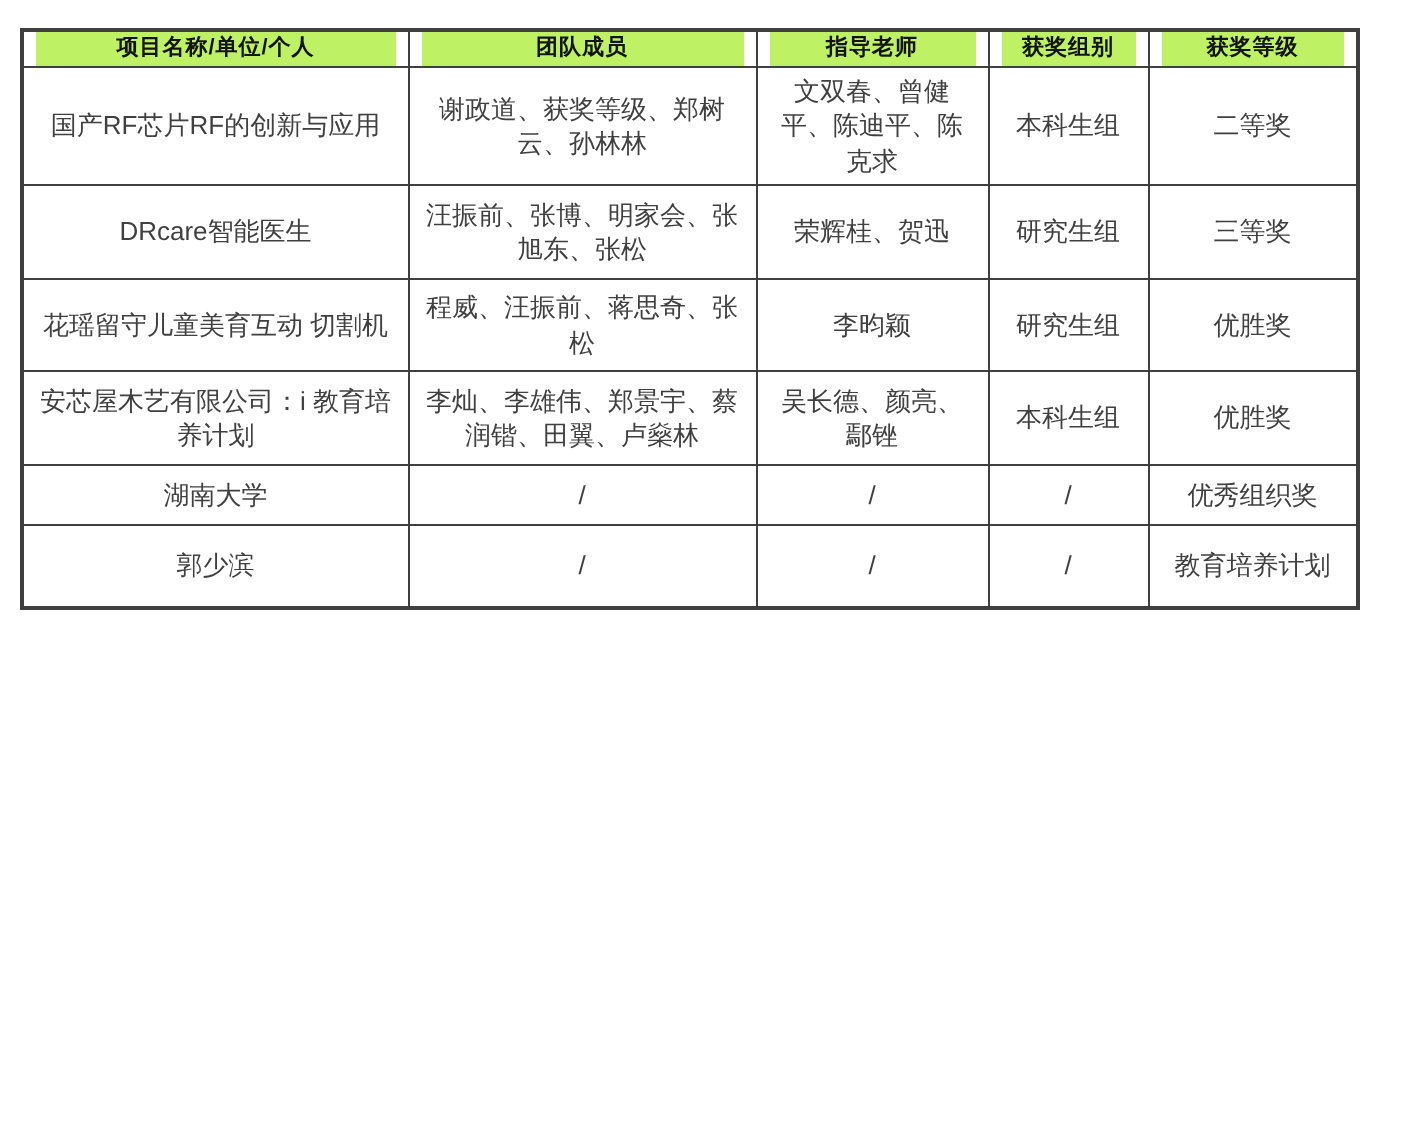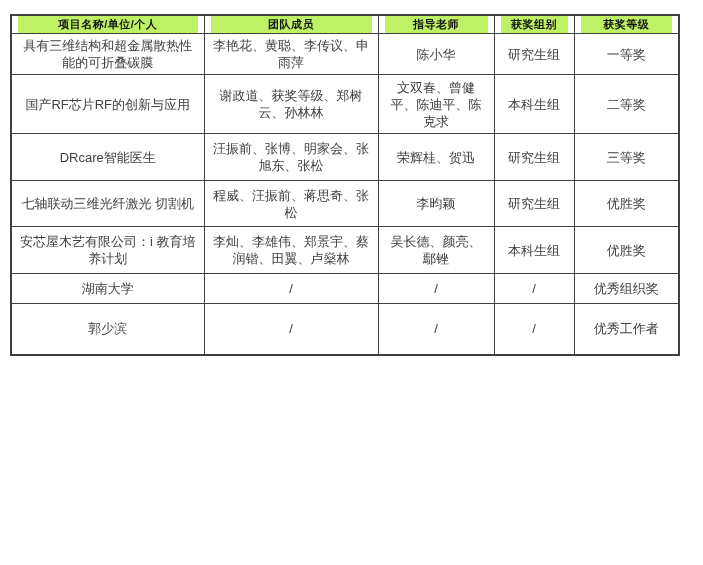--- a/index.html
+++ b/index.html
@@ -74,64 +74,57 @@
           </th>
         <th>
             <div class="hl">获奖组别</div>
           </th>
         <th>
             <div class="hl">获奖等级</div>
           </th>
       </tr>
     </thead>
     <tbody>
-      <tr style="height:41px">
-        <td>具有三维结构和超金属散热性能的可折叠碳膜</td>
-        <td>李艳花、黄聪、李传议、申雨萍</td>
-        <td>陈小华</td>
-        <td>研究生组</td>
-        <td>一等奖</td>
-      </tr>
       <tr style="height:59px">
         <td>国产RF芯片RF的创新与应用</td>
         <td>谢政道、获奖等级、郑树云、孙林林</td>
         <td>文双春、曾健平、陈迪平、陈克求</td>
         <td>本科生组</td>
         <td>二等奖</td>
       </tr>
       <tr style="height:47px">
         <td>DRcare智能医生</td>
         <td>汪振前、张博、明家会、张旭东、张松</td>
         <td>荣辉桂、贺迅</td>
         <td>研究生组</td>
         <td>三等奖</td>
       </tr>
       <tr style="height:46px">
-        <td>七轴联动三维光纤激光 切割机</td>
+        <td>花瑶留守儿童美育互动 切割机</td>
         <td>程威、汪振前、蒋思奇、张松</td>
         <td>李昀颖</td>
         <td>研究生组</td>
         <td>优胜奖</td>
       </tr>
       <tr style="height:47px">
         <td>安芯屋木艺有限公司：i 教育培养计划</td>
         <td>李灿、李雄伟、郑景宇、蔡润锴、田翼、卢燊林</td>
         <td>吴长德、颜亮、鄢锉</td>
         <td>本科生组</td>
         <td>优胜奖</td>
       </tr>
       <tr style="height:30px">
         <td>湖南大学</td>
         <td>/</td>
         <td>/</td>
         <td>/</td>
         <td>优秀组织奖</td>
       </tr>
-      <tr style="height:51px">
+      <tr style="height:41px">
         <td>郭少滨</td>
         <td>/</td>
         <td>/</td>
         <td>/</td>
-        <td>优秀工作者</td>
+        <td>教育培养计划</td>
       </tr>
     </tbody>
   </table>
 </div>
 
 </body></html>

